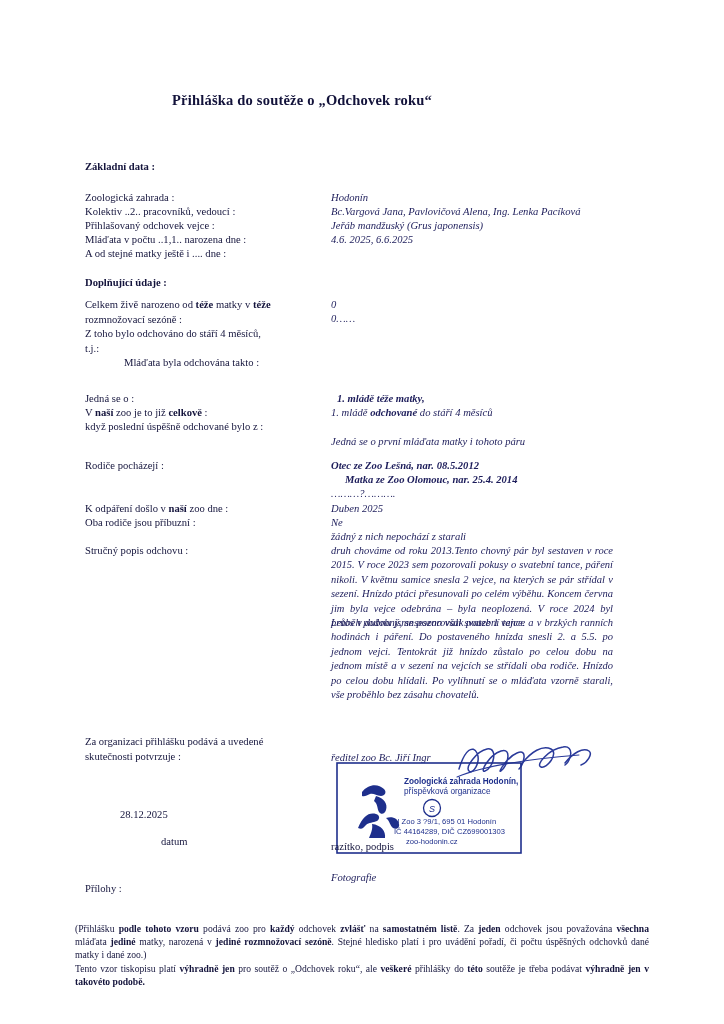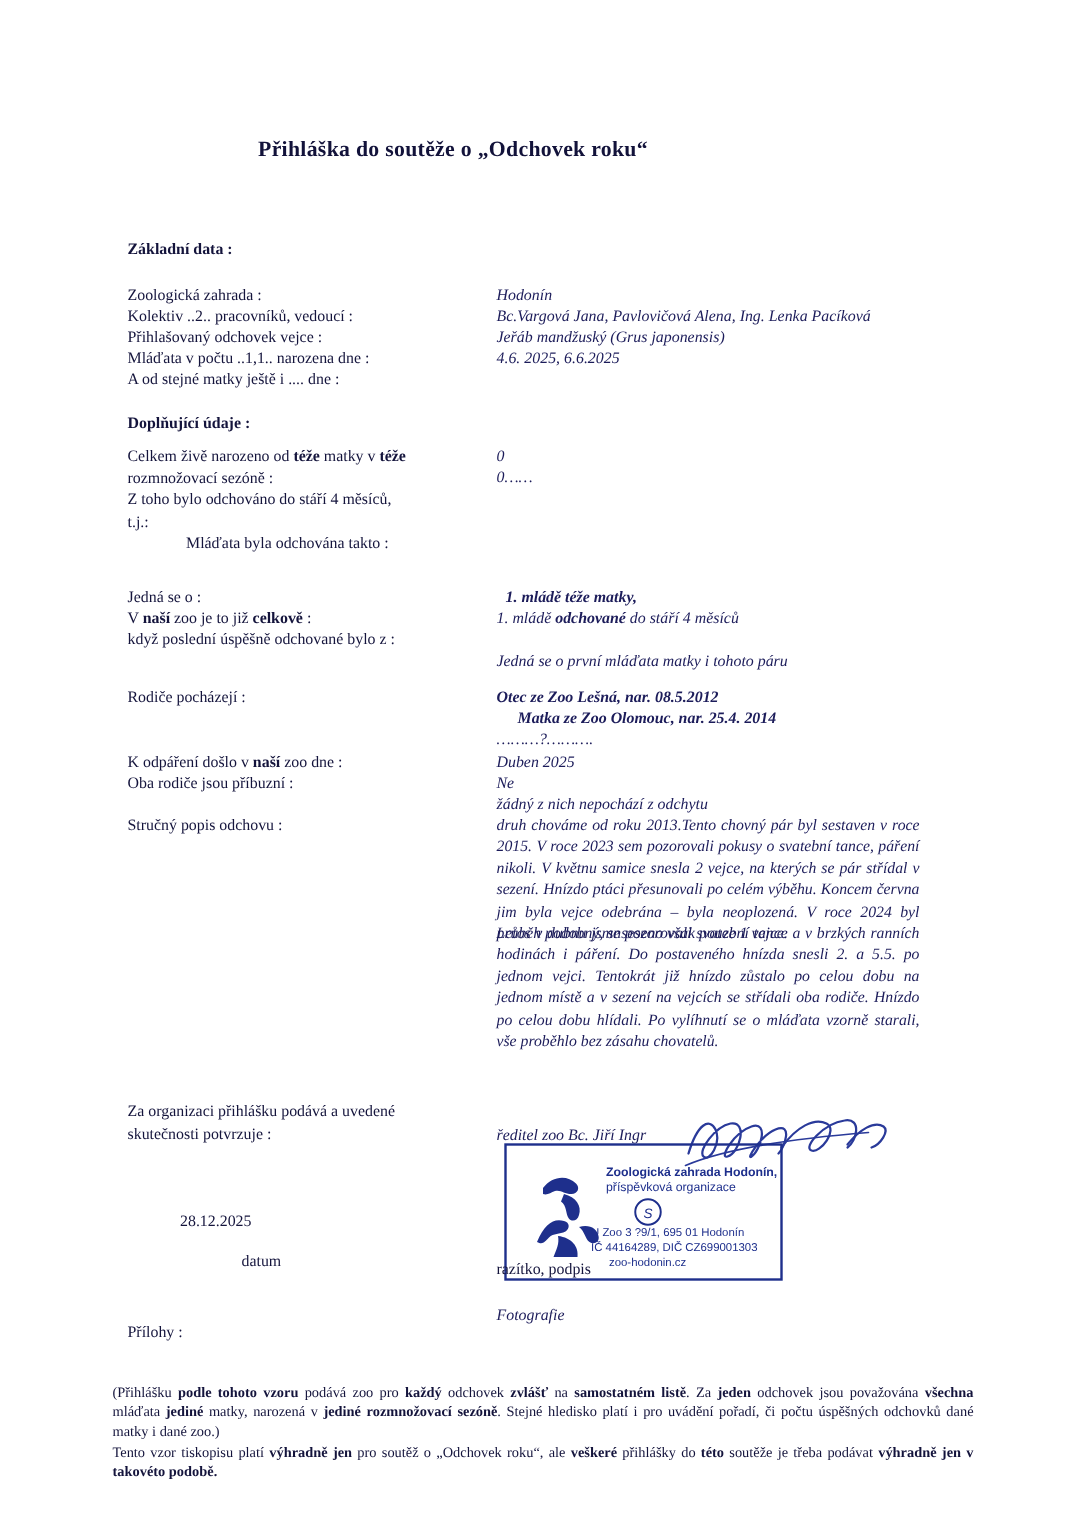--- a/index.html
+++ b/index.html
@@ -121,21 +121,21 @@
   <div class="lbl" style="left:85px; top:459px;">Rodiče pocházejí :</div>
   <div class="val bold" style="left:331px; top:459px;">Otec ze Zoo Lešná, nar. 08.5.2012</div>
   <div class="val bold" style="left:331px; top:473px;margin-left:14px;">Matka ze Zoo Olomouc, nar. 25.4. 2014</div>
   <div class="val" style="left:331px; top:487px;">………?……….</div>
 
   <div class="lbl" style="left:85px; top:502px;">K odpáření došlo v <span class="bold">naší</span> zoo dne :</div>
   <div class="lbl" style="left:85px; top:516px;">Oba rodiče jsou příbuzní :</div>
 
   <div class="val" style="left:331px; top:502px;">Duben 2025</div>
   <div class="val" style="left:331px; top:516px;">Ne</div>
-  <div class="val" style="left:331px; top:530px;">žádný z nich nepochází z odchytu</div>
+  <div class="val" style="left:331px; top:530px;">žádný z nich nepochází z starali</div>
 
   <div class="lbl" style="left:85px; top:544px;">Stručný popis odchovu :</div>
   <div class="para" style="left:331px; top:544px; width:282px;">druh chováme od roku 2013.Tento chovný pár byl sestaven v roce 2015. V roce 2023 sem pozorovali pokusy o svatební tance, páření nikoli. V květnu samice snesla 2 vejce, na kterých se pár střídal v sezení.  Hnízdo ptáci přesunovali po celém výběhu.  Koncem června jim byla vejce odebrána – byla neoplozená. V roce 2024 byl průběh podobný, snseseno však pouze 1 vejce.</div>
   <div class="para" style="left:331px; top:616px; width:282px;">Letos v dubnu jsme pozorovali svatební tance a v brzkých ranních hodinách i páření. Do postaveného hnízda snesli 2. a 5.5. po jednom vejci. Tentokrát již hnízdo zůstalo po celou dobu na jednom místě a v sezení na vejcích se střídali oba rodiče. Hnízdo po celou dobu hlídali. Po vylíhnutí se o mláďata vzorně starali, vše proběhlo bez zásahu chovatelů.</div>
 
   <div class="lbl" style="left:85px; top:735px;">Za organizaci přihlášku podává a uvedené
 skutečnosti potvrzuje :</div>
   <div class="val" style="left:331px; top:751px;">ředitel zoo  Bc. Jiří Ingr</div>
 
   <div class="sig">

